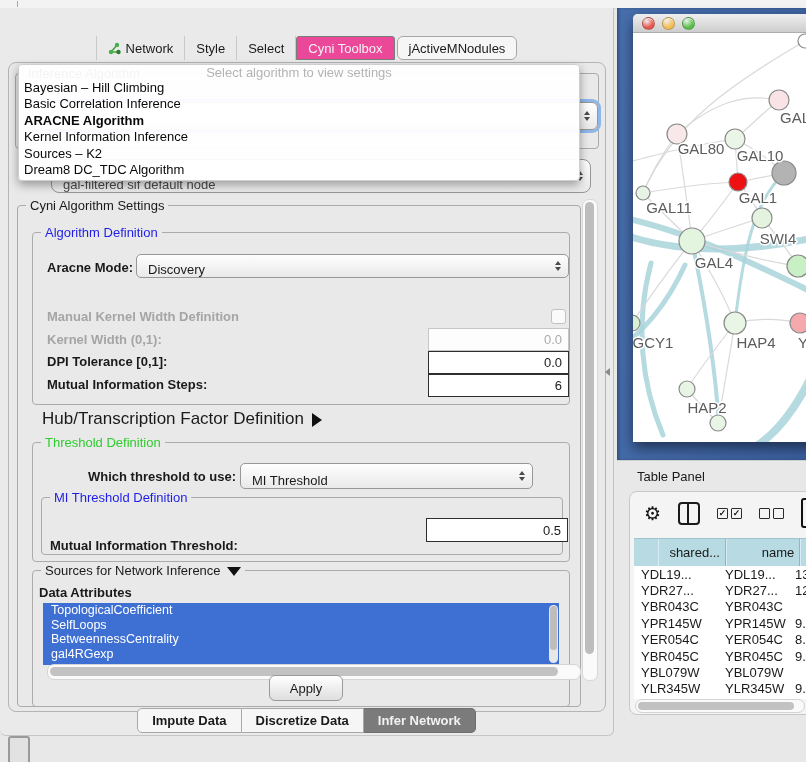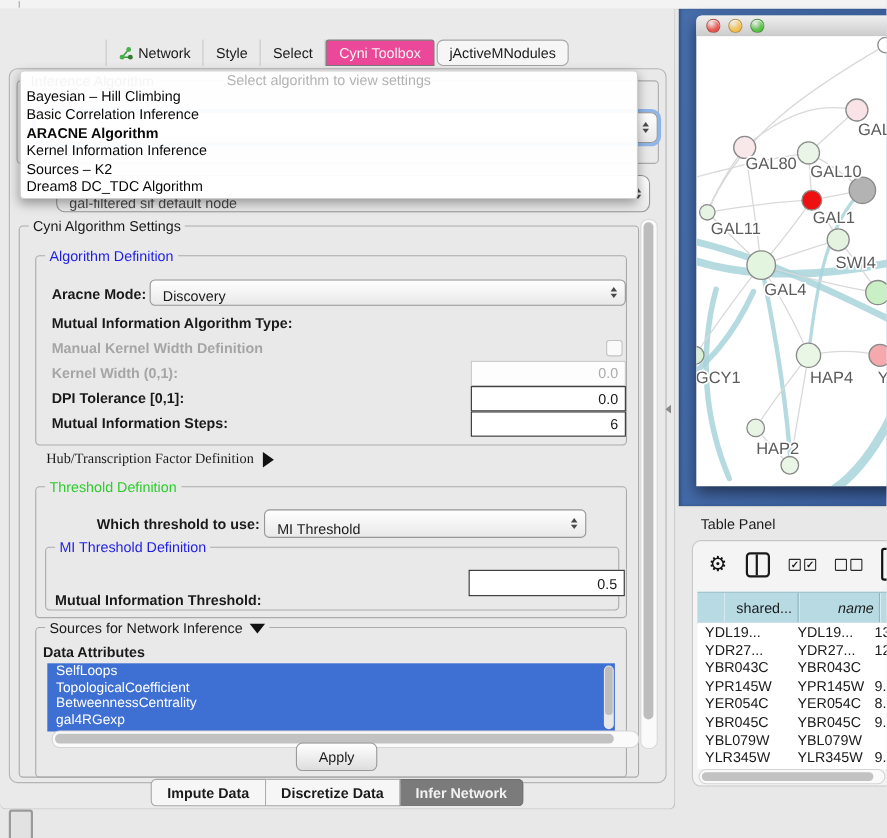--- a/index.html
+++ b/index.html
@@ -147,38 +147,37 @@
       <div class="group" style="left:14px;top:26px;width:536px;height:171px;">
         <span class="legend blue">Algorithm Definition</span>
         <span class="lbl b" style="left:14px;top:27px;">Aracne Mode:</span>
         <div class="combo" style="left:103px;top:21px;width:433px;height:24px;">
           <span>Discovery</span>
           <span class="spin">
               <i class="up"></i>
               <i class="dn"></i>
             </span>
         </div>
-        <span class="lbl b" style="left:14px;top:53px;">Mutual Information Algorithm Type:</span>
         <span class="lbl b dis" style="left:14px;top:76px;">Manual Kernel Width Definition</span>
         <span class="checkbox" style="left:518px;top:76px;"></span>
         <span class="lbl b dis" style="left:14px;top:99px;">Kernel Width (0,1):</span>
         <div class="field dis" style="left:395px;top:95px;width:141px;height:23px;">
             <span>0.0</span>
           </div>
         <span class="lbl b" style="left:14px;top:121px;">DPI Tolerance [0,1]:</span>
         <div class="field" style="left:395px;top:118px;width:141px;height:23px;">
             <span>0.0</span>
           </div>
         <span class="lbl b" style="left:14px;top:144px;">Mutual Information Steps:</span>
         <div class="field" style="left:395px;top:141px;width:141px;height:23px;">
             <span>6</span>
           </div>
       </div>
 
-      <span class="lbl" style="left:24px;top:203px;font-size:13px;font-family:Liberation Serif, serif;">
+      <span class="lbl" style="left:24px;top:203px;font-size:17px;">
         <span>Hub/Transcription Factor Definition</span><span class="tri-r"></span>
       </span>
 
       <div class="group" style="left:14px;top:236px;width:536px;height:118px;">
         <span class="legend green">Threshold Definition</span>
         <span class="lbl b" style="left:55px;top:26px;">Which threshold to use:</span>
         <div class="combo" style="left:207px;top:20px;width:293px;height:26px;">
           <span>MI Threshold</span>
           <span class="spin">
               <i class="up"></i>
@@ -194,22 +193,22 @@
         </div>
       </div>
 
       <div class="group" style="left:14px;top:364px;width:536px;height:135px;">
         <span class="legend">
           <span>Sources for Network Inference</span><span class="tri-d"></span>
         </span>
         <span class="lbl b" style="left:6px;top:14px;">Data Attributes</span>
         <div id="attr-list" style="left:10px;top:32px;width:516px;height:62px;">
 
-        <div class="attr-item">SelfLoops</div>
-            <div class="attr-item">TopologicalCoefficient</div>
+        <div class="attr-item">TopologicalCoefficient</div>
+            <div class="attr-item">SelfLoops</div>
             <div class="attr-item">BetweennessCentrality</div>
             <div class="attr-item">gal4RGexp</div>
             <div id="attr-sb">
               <i></i>
             </div>
           </div>
       </div>
     </div>
 
     <div class="sbtrack-v" style="left:573px;top:136px;width:14px;height:480px;">
@@ -326,21 +325,21 @@
         <span class="cbx">✓</span>
       </span>
     <span class="pair">
         <span class="cbx"></span>
         <span class="cbx"></span>
       </span>
   </div>
   <span id="doc-ico"></span>
   <div id="tbl-header">
       <div class="hcell" style="width: 84px; margin-left: 24px;">shared...</div>
-      <div class="hcell" style="width: 92px; font-style: italic;">name</div>
+      <div class="hcell" style="width: 92px;">name</div>
       <div class="hcell" style="width: 66px;"></div>
     </div>
   <div id="tbl-rows">
       <div class="trow">
         <div class="tcell" style="width: 84px;">YDL19...</div>
         <div class="tcell" style="width: 70px;">YDL19...</div>
         <div class="tcell" style="width: 66px;">13</div>
       </div>
       <div class="trow">
         <div class="tcell" style="width: 84px;">YDR27...</div>

